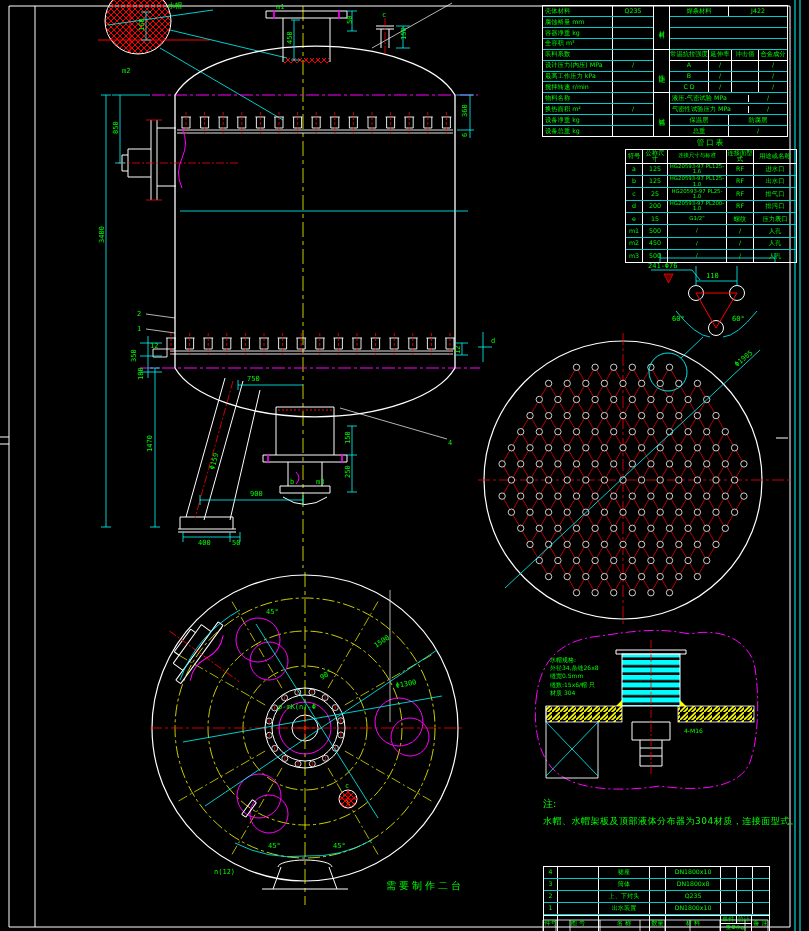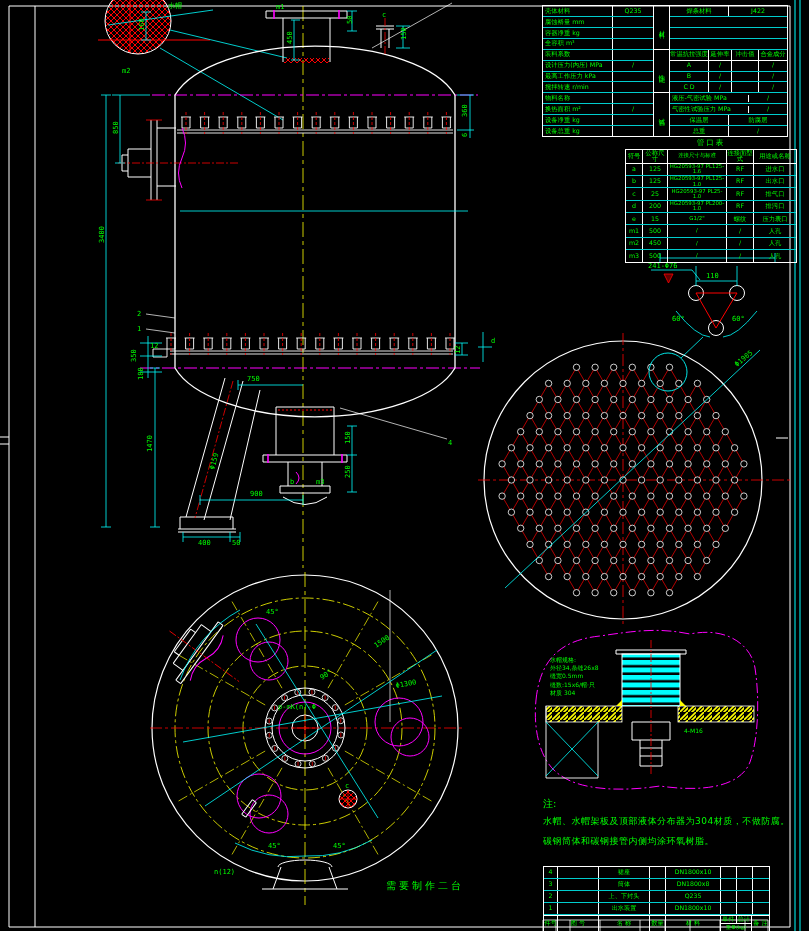--- a/index.html
+++ b/index.html
@@ -717,22 +717,21 @@
           <div class="nc nc3">/</div>
           <div class="nc nc4">人孔</div>
         </div>
       </div>
   </div>
 </div>
 
 <div class="notes">
   <div class="ntl">注:</div>
   <div>
-      <div class="nline">水帽、水帽架板及顶部液体分布器为304材质，不做防腐。</div>
-      <div class="nline">碳钢筒体和碳钢接管内侧均涂环氧树脂。</div>
+      <div class="nline">水帽、水帽架板及顶部液体分布器为304材质，连接面型式。</div>
     </div>
 </div>
 
 <div class="dspec">
     <div class="dline">水帽规格:</div>
     <div class="dline">外径34,条缝26x8</div>
     <div class="dline">缝宽0.5mm</div>
     <div class="dline">缝数:15x6/帽·只</div>
     <div class="dline">材质 304</div>
   </div>

